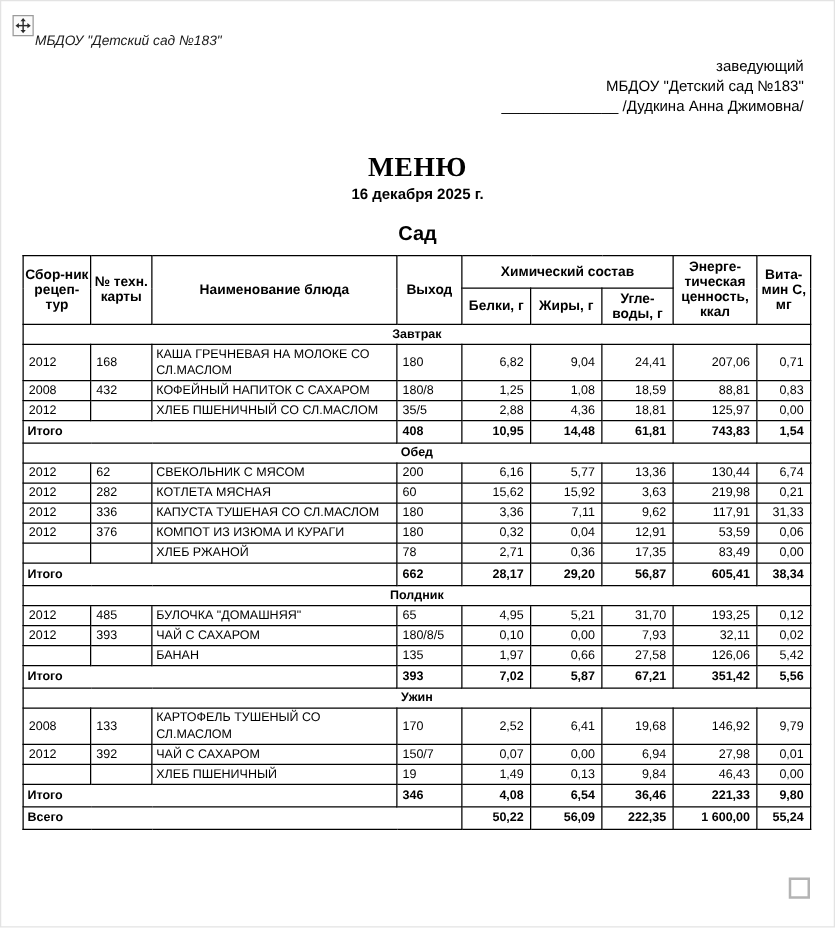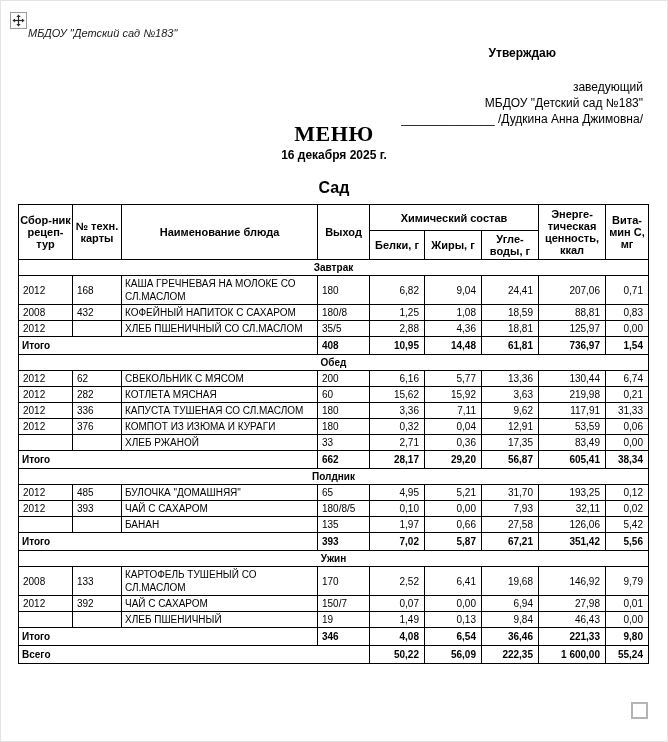--- a/index.html
+++ b/index.html
@@ -93,21 +93,20 @@
         <polygon points="0.5,8 3.8,5.4 3.8,10.6"></polygon>
         <polygon points="15.5,8 12.2,5.4 12.2,10.6"></polygon>
       </g>
     </svg>
   </span>
 </div>
 
 <div class="org-line">МБДОУ "Детский сад №183"</div>
 
 <div class="approve-block">
-  <div class="approve-title">Утверждаю</div>
   <div>заведующий</div>
   <div>МБДОУ "Детский сад №183"</div>
   <div>
     <span>______________</span>
     <span> </span>
     <span>/Дудкина Анна Джимовна/</span>
   </div>
 </div>
 
 <div class="doc-title">МЕНЮ</div>
@@ -178,21 +177,21 @@
         <td class="c-num">18,81</td>
         <td class="c-num">125,97</td>
         <td class="c-num">0,00</td>
       </tr>
       <tr class="total-row">
         <td class="c-left" colspan="3">Итого</td>
         <td class="c-center">408</td>
         <td class="c-num">10,95</td>
         <td class="c-num">14,48</td>
         <td class="c-num">61,81</td>
-        <td class="c-num">736,97</td>
+        <td class="c-num">743,83</td>
         <td class="c-num">1,54</td>
       </tr>
       <tr>
         <td class="sec-name" colspan="9">Обед</td>
       </tr>
       <tr>
         <td class="c-center">2012</td>
         <td class="c-center">62</td>
         <td class="c-left">СВЕКОЛЬНИК С МЯСОМ</td>
         <td class="c-center">200</td>
@@ -232,21 +231,21 @@
         <td class="c-num">0,32</td>
         <td class="c-num">0,04</td>
         <td class="c-num">12,91</td>
         <td class="c-num">53,59</td>
         <td class="c-num">0,06</td>
       </tr>
       <tr>
         <td class="c-center"></td>
         <td class="c-center"></td>
         <td class="c-left">ХЛЕБ РЖАНОЙ</td>
-        <td class="c-center">33</td>
+        <td class="c-center">78</td>
         <td class="c-num">2,71</td>
         <td class="c-num">0,36</td>
         <td class="c-num">17,35</td>
         <td class="c-num">83,49</td>
         <td class="c-num">0,00</td>
       </tr>
       <tr class="total-row">
         <td class="c-left" colspan="3">Итого</td>
         <td class="c-center">662</td>
         <td class="c-num">28,17</td>

